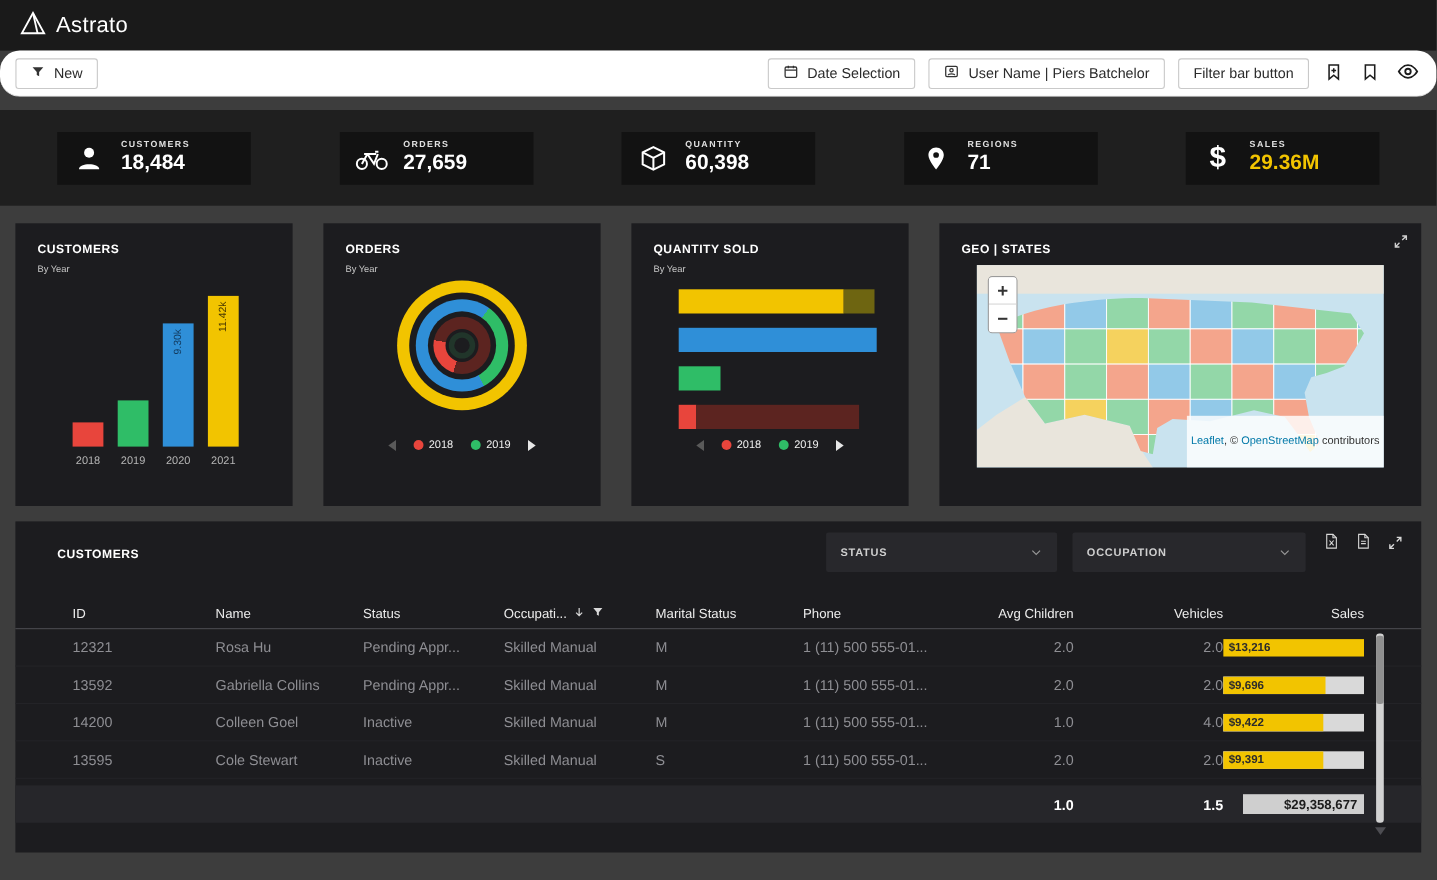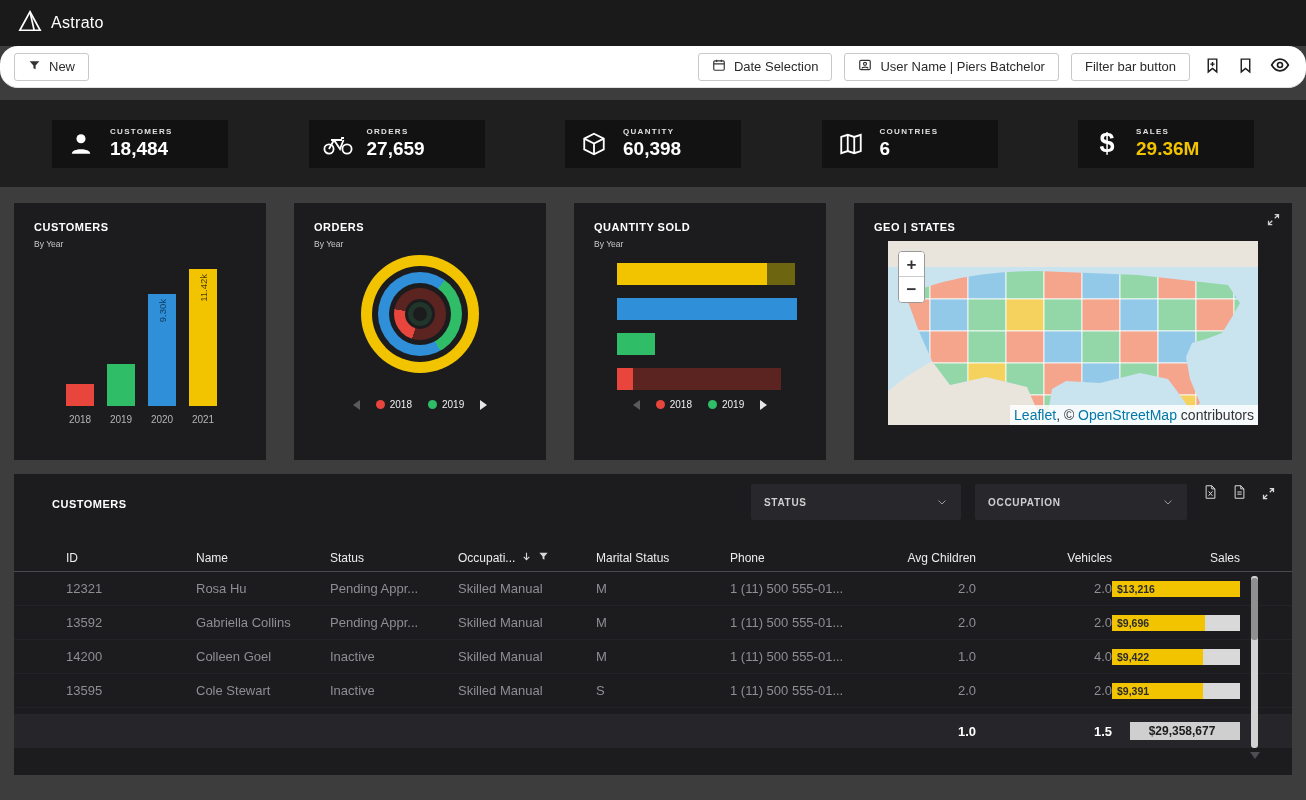--- a/index.html
+++ b/index.html
@@ -10,21 +10,21 @@
     font-family:"Liberation Sans", sans-serif;
   }
   .app { position:relative; width:1306px; height:800px; }
 
   
   .topnav {
     position:absolute; top:0; left:0; right:0; height:46px;
     background:#1a1a1a; display:flex; align-items:center; padding:0 18px;
   }
   .logo { display:flex; align-items:center; gap:9px; margin-right:30px; cursor:pointer; }
-  .logo-text { color:#fff; font-size:16px; font-weight:500; letter-spacing:.3px; }
+  .logo-text { color:#fff; font-size:20px; font-weight:500; letter-spacing:.3px; }
   .nav-items { display:flex; gap:37px; }
   .nav-item { color:#dcdcdc; font-size:13.5px; cursor:pointer; white-space:nowrap; }
 
   
   .toolbar {
     position:absolute; top:46px; left:0; right:0; height:42px; background:#ffffff;
     display:flex; align-items:center; justify-content:space-between; padding:0 14px;
     border-bottom:1px solid #e2e2e2;
     border-radius:18px;
   }
@@ -106,21 +106,21 @@
     position:absolute; left:10px; top:10px; width:27px; background:#fff;
     border:1px solid #9a9a9a; border-radius:4px; overflow:hidden; z-index:2;
   }
   .map-zoom button {
     display:block; width:100%; height:25px; background:#fff; border:none;
     font-size:17px; font-weight:bold; color:#333; cursor:pointer; line-height:1; padding:0;
   }
   .map-zoom button:first-child { border-bottom:1px solid #ccc; }
   .map-attr {
     position:absolute; right:0; bottom:0; z-index:2; background:rgba(255,255,255,.82);
-    font-size:14px; color:#333; padding:2px 4px; white-space:nowrap;
+    font-size:10px; color:#333; padding:18px 4px; white-space:nowrap;
   }
   .map-attr .lnk { color:#0078a8; cursor:pointer; }
 
   
   .table-panel { position:absolute; top:474px; left:14px; width:1278px; height:301px; background:#1c1c1f; }
   .table-title { position:absolute; top:24px; left:38px; font-size:11px; font-weight:bold; letter-spacing:.5px; color:#fff; }
   .dd {
     position:absolute; top:10px; height:36px; background:#28282c; border-radius:2px;
     display:flex; align-items:center; justify-content:space-between; padding:0 13px; cursor:pointer;
   }
@@ -143,21 +143,21 @@
   .tbody .trow { height:34px; color:#8e8e93; font-size:13px; border-bottom:1px solid #232327; cursor:pointer; }
   .num { text-align:right; }
   .cell { overflow:hidden; white-space:nowrap; text-overflow:ellipsis; padding-right:8px; }
 
   .sales-cell { display:flex; justify-content:flex-end; }
   .sales-bar { width:132px; height:16px; background:#d9d9d9; position:relative; overflow:hidden; }
   .sales-fill { height:100%; background:var(--yellow,#f2c400); display:flex; align-items:center; white-space:nowrap; }
   .sales-fill span { font-size:10.5px; font-weight:bold; color:#2b2b2b; padding-left:5px; }
 
   .ttotal { height:34px; background:#26262a; color:#fff; font-weight:bold; font-size:13px; margin-top:6px; }
-  .total-bar { width:110px; height:18px; background:#cfcfcf; display:flex; align-items:center; justify-content:center; }
+  .total-bar { width:110px; height:18px; background:#cfcfcf; display:flex; align-items:center; justify-content:flex-end; }
   .total-bar span { color:#1c1c1c; font-weight:bold; font-size:12px; padding-right:6px; }
 
   .vscroll { position:absolute; right:34px; top:102px; width:7px; height:172px; background:#d2d2d2; border-radius:3px; cursor:pointer; }
   .vthumb { position:absolute; top:2px; left:0; width:100%; height:62px; background:#8f8f8f; border-radius:3px; cursor:grab; }
   .scroll-arrow {
     position:absolute; right:32px; top:278px; width:0; height:0;
     border-left:5px solid transparent; border-right:5px solid transparent; border-top:7px solid #4d4d52;
     cursor:pointer;
   }
 </style>
@@ -269,28 +269,27 @@
             <path d="M3 7l9 4.5L21 7M12 11.5v10"></path>
           </svg>
       </span>
       <div>
         <div class="kpi-label">QUANTITY</div>
         <div class="kpi-value">60,398</div>
       </div>
     </div>
     <div class="kpi-card">
       <span class="kpi-icon">
-        <svg width="26" height="26" viewBox="0 0 24 24" fill="none" stroke="currentColor" stroke-width="1.7">
-            <path d="M3 5.5L9 3.5l6 2 6-2v15l-6 2-6-2-6 2z"></path>
-            <path d="M9 3.5v15M15 5.5v15"></path>
+        <svg width="24" height="24" viewBox="0 0 24 24" fill="currentColor">
+            <path d="M12 2c-3.9 0-7 3-7 6.9C5 14 12 22 12 22s7-8 7-13.1C19 5 15.9 2 12 2zm0 9.5a2.6 2.6 0 1 1 0-5.2 2.6 2.6 0 0 1 0 5.2z"></path>
           </svg>
       </span>
       <div>
-        <div class="kpi-label">COUNTRIES</div>
-        <div class="kpi-value">6</div>
+        <div class="kpi-label">REGIONS</div>
+        <div class="kpi-value">71</div>
       </div>
     </div>
     <div class="kpi-card">
       <span class="kpi-icon">
         <span class="kpi-dollar">$</span>
       </span>
       <div>
         <div class="kpi-label">SALES</div>
         <div class="kpi-value accent">29.36M</div>
       </div>

